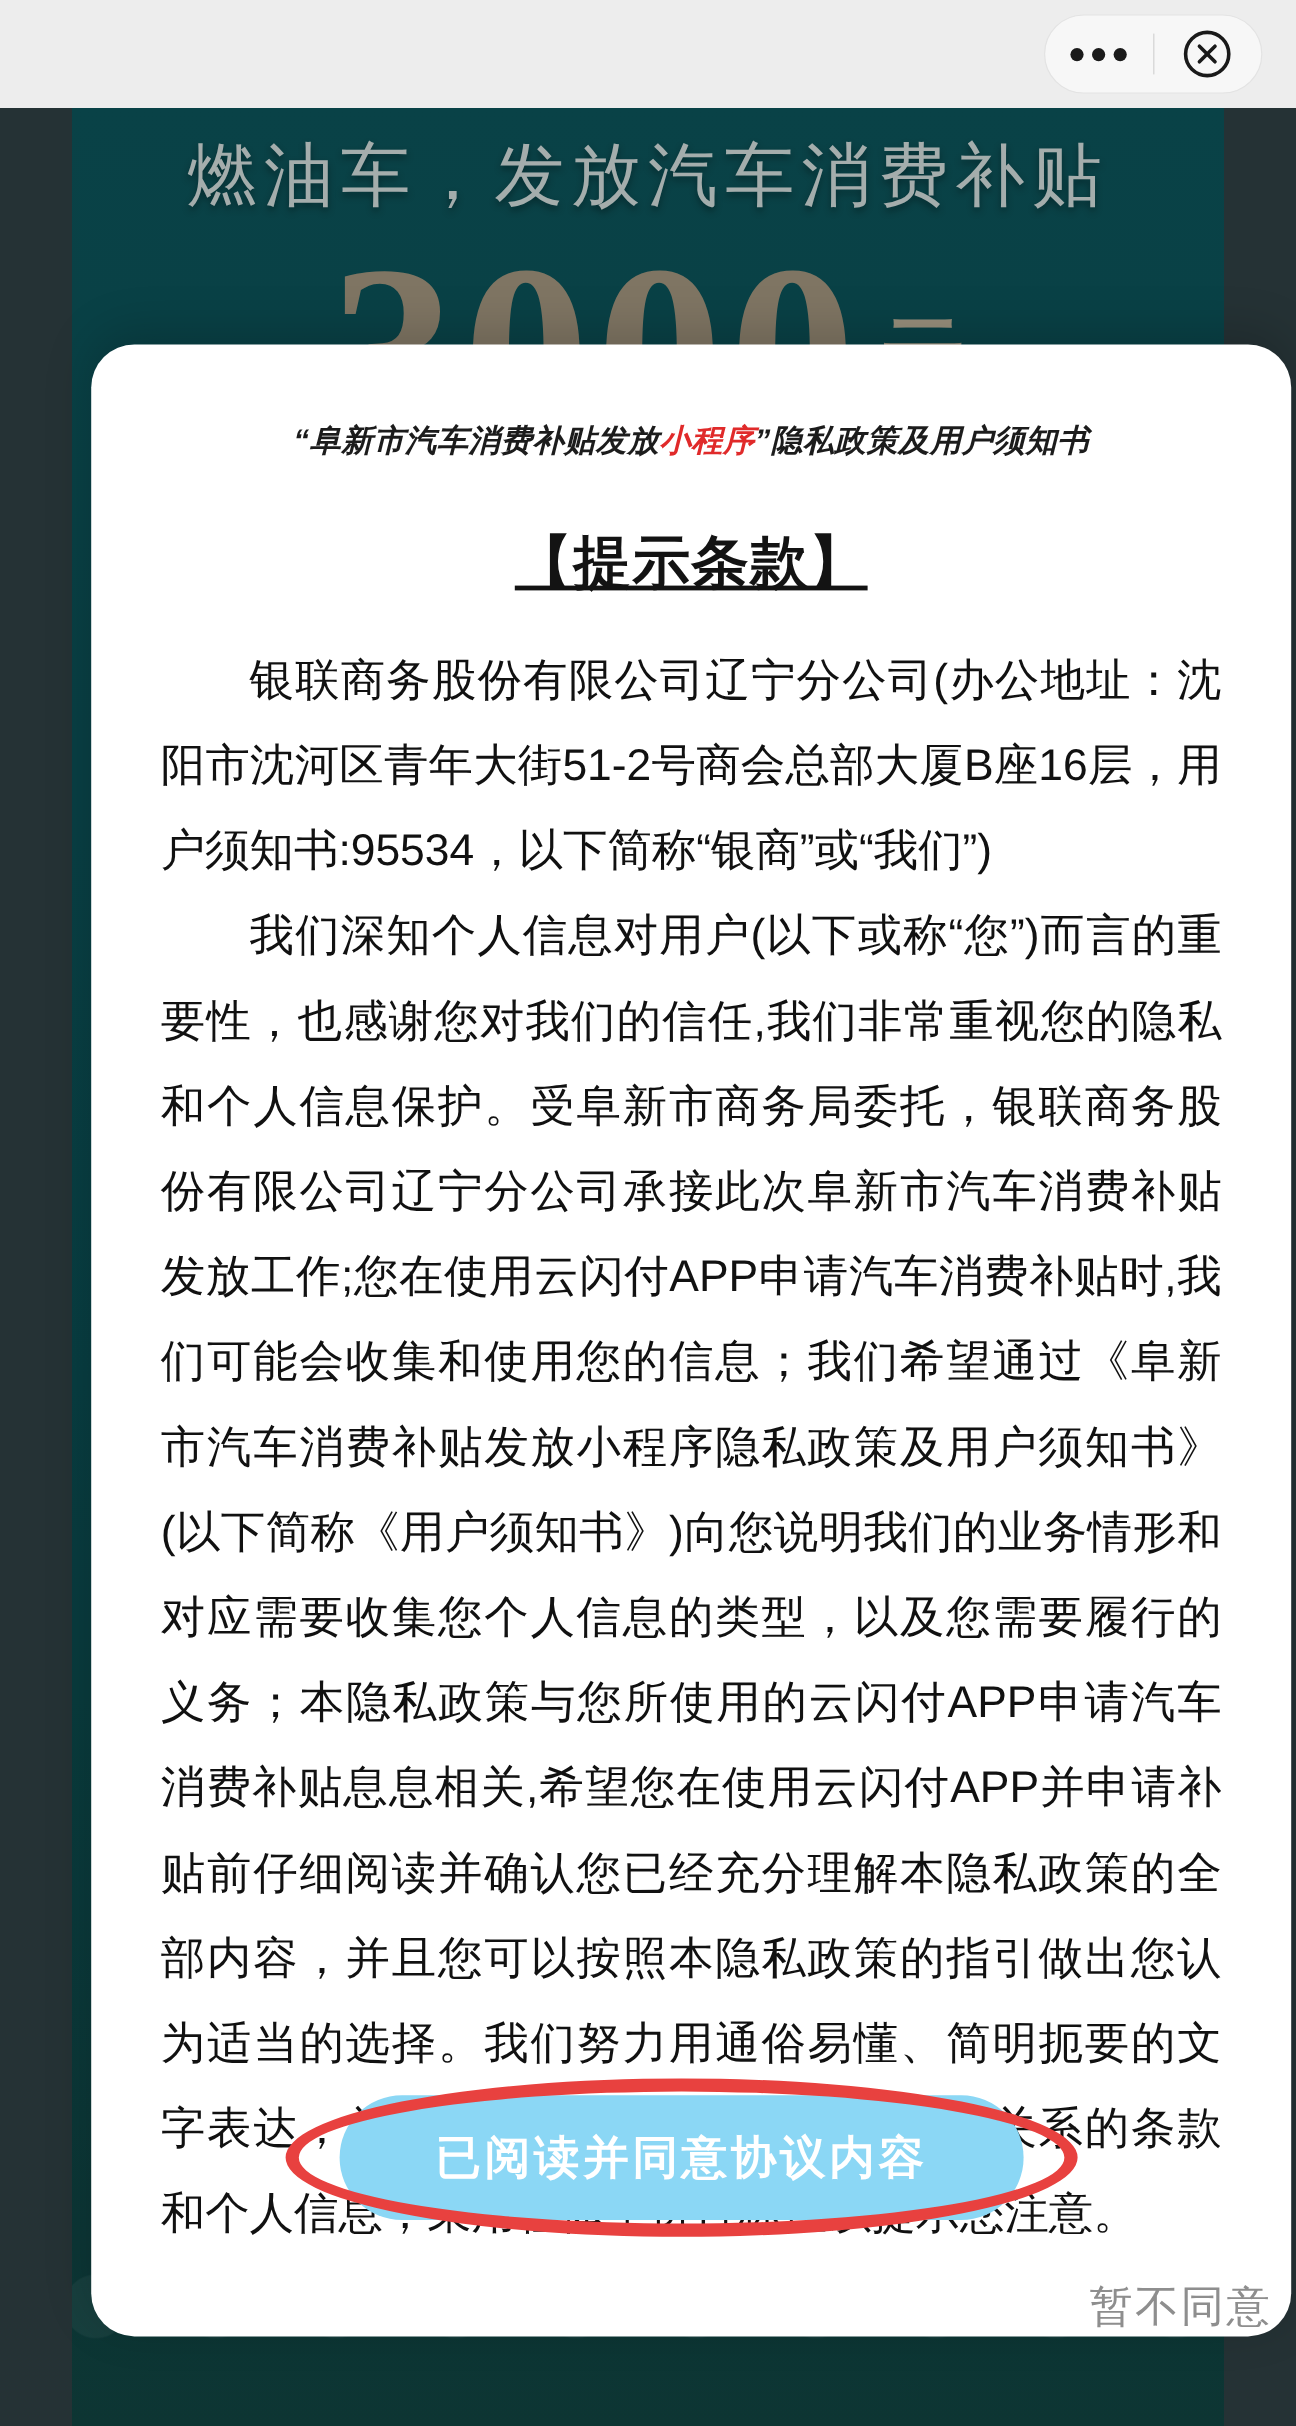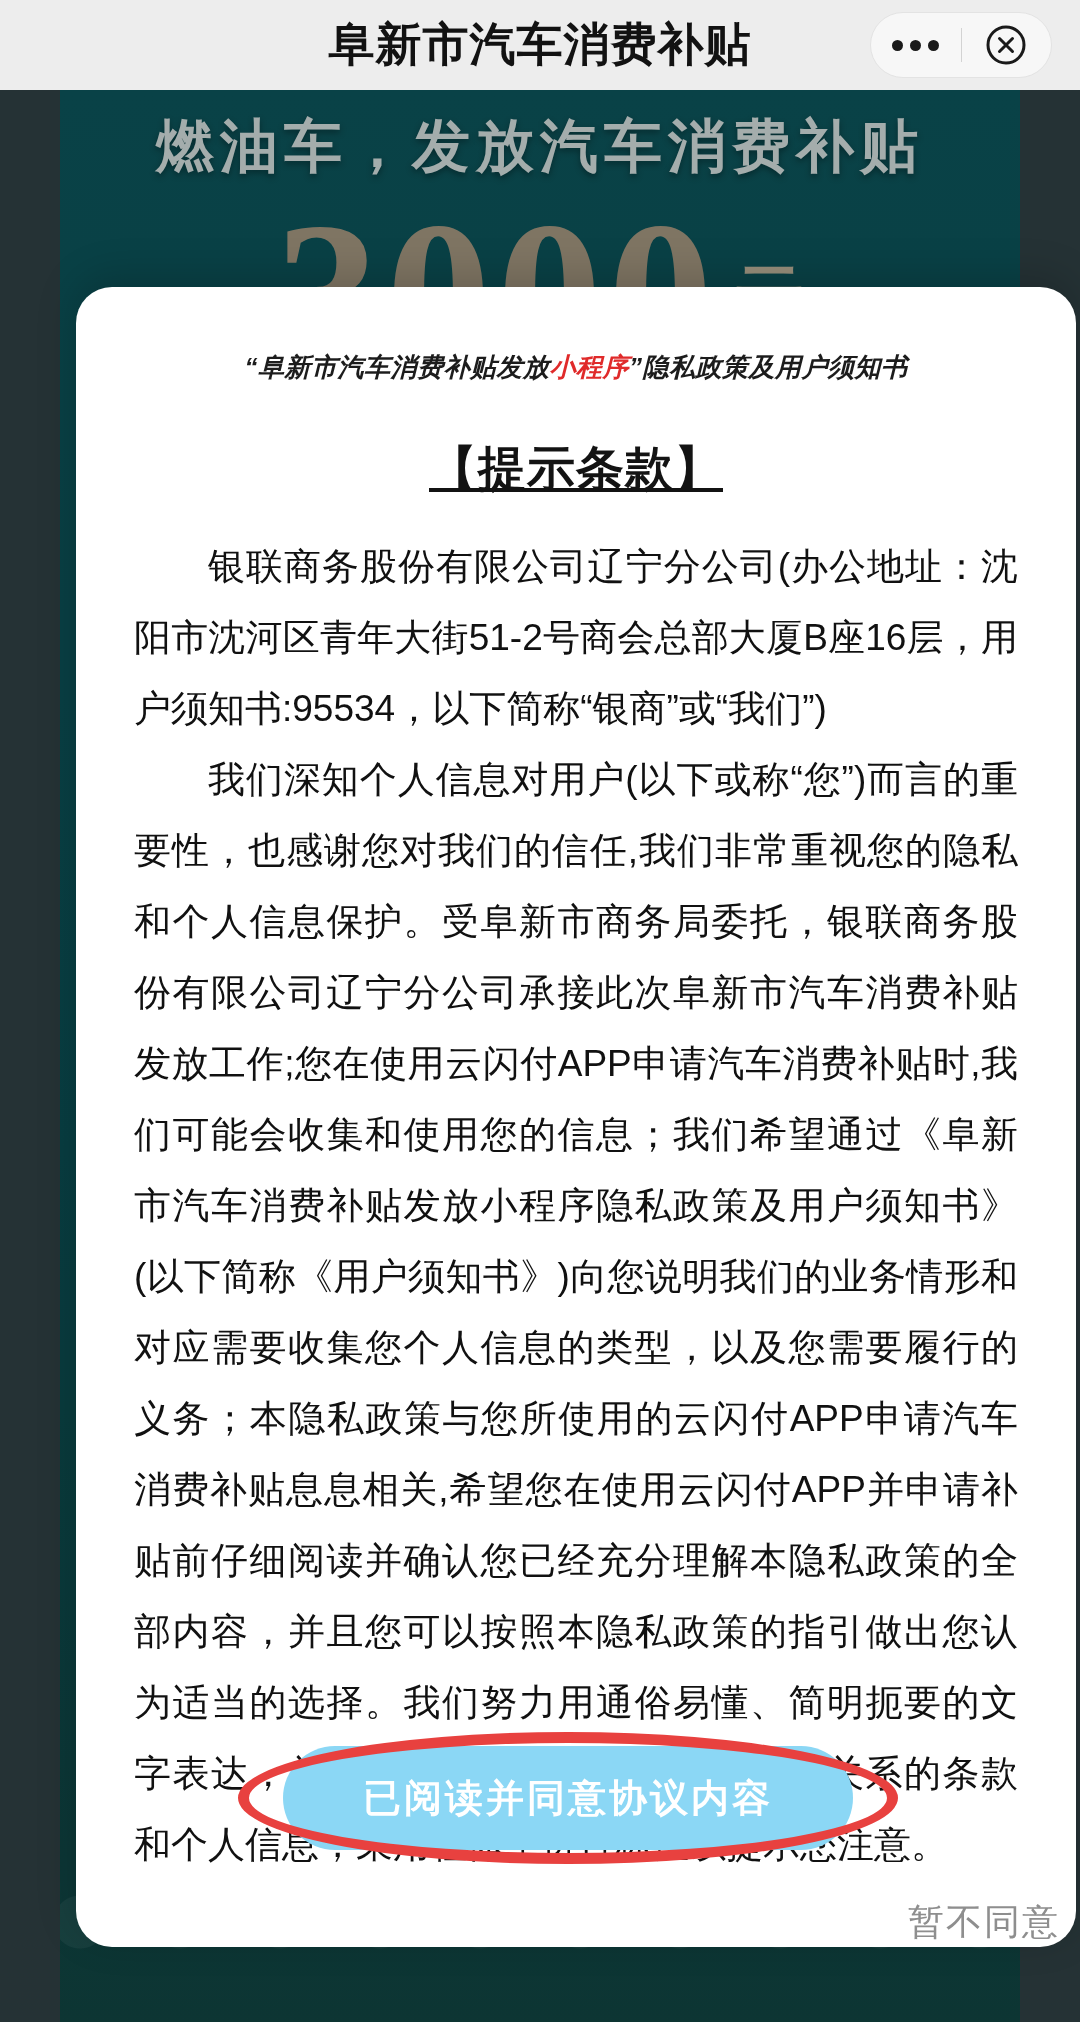--- a/index.html
+++ b/index.html
@@ -99,21 +99,21 @@
     height: 1932px;
     background: linear-gradient(180deg, #0c5157 0%, #0a4b50 55%, #10413f 100%);
   }
 
   .poster-headline {
     position: absolute;
     top: 18px;
     width: 100%;
     text-align: center;
     font-size: 58px;
-    font-weight: 700;
+    font-weight: 400;
     letter-spacing: 6px;
     color: #c8d3d2;
     text-shadow: 0 3px 6px rgba(0,0,0,.35);
   }
 
   .poster-amount {
     position: absolute;
     top: 100px;
     width: 100%;
     text-align: center;
@@ -275,21 +275,20 @@
     <div class="poster-card">
       <div class="poster-headline">燃油车，发放汽车消费补贴</div>
       <div class="poster-amount"><span>3000</span><span class="unit">元</span></div>
       <div class="poster-pattern"></div>
     </div>
   </div>
 
   <div class="scrim"></div>
 
   <div class="navbar">
-    <div class="nav-title">阜新市汽车消费补贴</div>
     <div class="nav-capsule">
       <div class="capsule-dots">
         <i></i>
         <i></i>
         <i></i>
       </div>
       <div class="capsule-divider"></div>
       <div class="capsule-close">
         <svg width="42" height="42" viewBox="0 0 42 42" aria-hidden="true">
           <circle cx="21" cy="21" r="18" fill="none" stroke="#1a1a1a" stroke-width="3"></circle>

